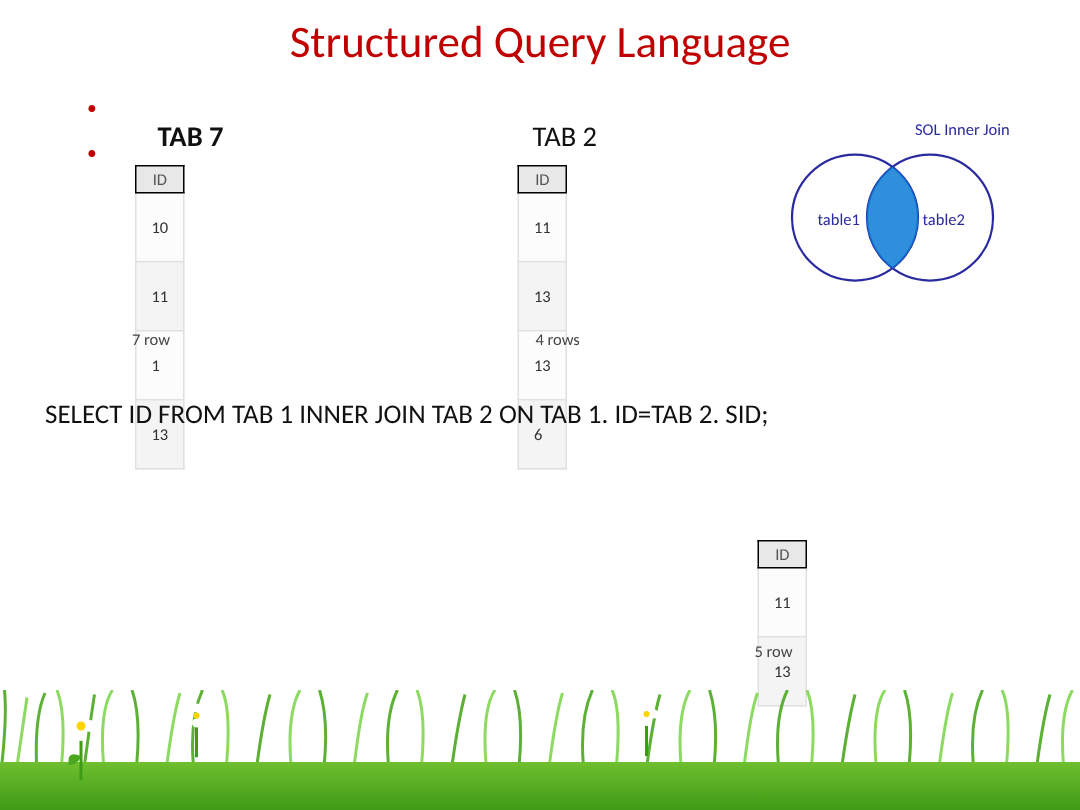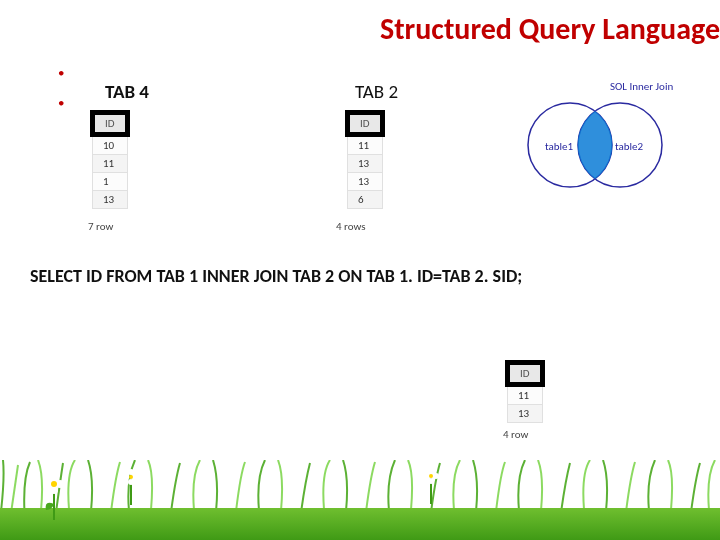--- a/index.html
+++ b/index.html
@@ -1,25 +1,25 @@
 <!DOCTYPE html>
 <html><head>
 <meta charset="utf-8">
 <style>
   html,body{margin:0;padding:0;width:720px;height:540px;font-family:Calibri,Arial,sans-serif;background:#fff;overflow:hidden;position:relative}
-  .title{position:absolute;top:10px;left:0;right:0;text-align:right;font-size:30px;font-weight:700;color:#c00000}
+  .title{position:absolute;top:10px;left:0;right:0;text-align:center;font-size:30px;font-weight:400;color:#c00000}
   .bullets{position:absolute;top:58px;left:58px;color:#c00000;font-size:13px;line-height:30px}
   .label-tab1{position:absolute;top:80px;left:105px;font-weight:700;font-size:19px;color:#111}
   .label-tab2{position:absolute;top:80px;left:355px;font-weight:400;font-size:19px;color:#111}
   .minitable{position:absolute;border-collapse:collapse;font-size:11px;color:#333}
-  .minitable th{background:#e8e8e8;border:5px solid #000000;padding:2px 10px;font-weight:400;color:#555}
-  .minitable td{border:1px solid #e0e0e0;padding:2px 10px;background:#fcfcfc}
+  .minitable th{background:#e8e8e8;border:1px solid #000000;padding:2px 10px;font-weight:400;color:#555}
+  .minitable td{border:1px solid #e0e0e0;padding:16px 10px;background:#fcfcfc}
   .minitable tr:nth-child(odd) td{background:#f4f4f4}
   .rowcap{position:absolute;font-size:11px;color:#444}
-  .query{position:absolute;top:265px;left:30px;font-weight:700;font-size:18px;color:#111}
+  .query{position:absolute;top:265px;left:30px;font-weight:400;font-size:18px;color:#111}
   .venn{position:absolute;top:80px;left:500px}
   .venn-title{font-size:11px;fill:#2a2aa0}
   .venn-label{font-size:11px;fill:#2a2aa0}
   .grass{position:absolute;bottom:0;left:0;right:0;height:70px}
   .grass .base{position:absolute;bottom:0;left:0;right:0;height:32px;background:linear-gradient(#6fbf2f,#3f9a15)}
   .grass svg{position:absolute;bottom:20px;left:0}
   .blade{stroke:#4aa81f;stroke-width:2;fill:none;opacity:.9}
   .blade2{stroke:#6fd13a;stroke-width:2;fill:none;opacity:.8}
   .flower{position:absolute;bottom:40px}
   .flower .stem{stroke:#3f9a15;stroke-width:2}
@@ -30,21 +30,21 @@
 </head>
 <body>
 
 <div class="title">Structured Query Language</div>
 
 <div class="bullets">
   <div>•</div>
   <div>•</div>
 </div>
 
-<div class="label-tab1">TAB 4</div>
+<div class="label-tab1">TAB 7</div>
 <div class="label-tab2">TAB 2</div>
 
 <svg class="venn" width="190" height="120">
   <text x="110" y="10" class="venn-title">SOL Inner Join</text>
   <circle cx="70" cy="65" r="42" fill="none" stroke="#2a2aa0" stroke-width="1.5"></circle>
   <circle cx="120" cy="65" r="42" fill="none" stroke="#2a2aa0" stroke-width="1.5"></circle>
   <path d="M95 31 A42 42 0 0 1 95 99 A42 42 0 0 1 95 31 Z" fill="#0b7bd6" opacity="0.85"></path>
   <text x="45" y="70" class="venn-label">table1</text>
   <text x="115" y="70" class="venn-label">table2</text>
 </svg>
@@ -82,38 +82,38 @@
         <td>13</td>
       </tr>
   <tr>
         <td>13</td>
       </tr>
   <tr>
         <td>6</td>
       </tr>
 </tbody>
   </table>
-<div class="rowcap" style="top:220px;left:336px">4 rows</div>
+<div class="rowcap" style="top:220px;left:357px">4 rows</div>
 
 <div class="query">SELECT ID FROM TAB 1 INNER JOIN TAB 2 ON TAB 1. ID=TAB 2. SID;</div>
 
 <table class="minitable" style="top:360px;left:505px">
   <tbody>
       <tr>
         <th>ID</th>
       </tr>
   <tr>
         <td>11</td>
       </tr>
   <tr>
         <td>13</td>
       </tr>
 </tbody>
   </table>
-<div class="rowcap" style="top:428px;left:503px">4 row</div>
+<div class="rowcap" style="top:428px;left:503px">5 row</div>
 
 <div class="grass">
   <svg width="720" height="60">
     <g>
       <path class="blade" d="M0 60 Q5 20 3 0"></path>
       <path class="blade2" d="M10 60 Q15 25 18 5"></path>
       <path class="blade" d="M25 60 Q22 20 30 2"></path>
       <path class="blade2" d="M40 60 Q45 18 38 0"></path>
       <path class="blade" d="M55 60 Q60 22 63 3"></path>
       <path class="blade2" d="M70 60 Q65 15 75 0"></path>

